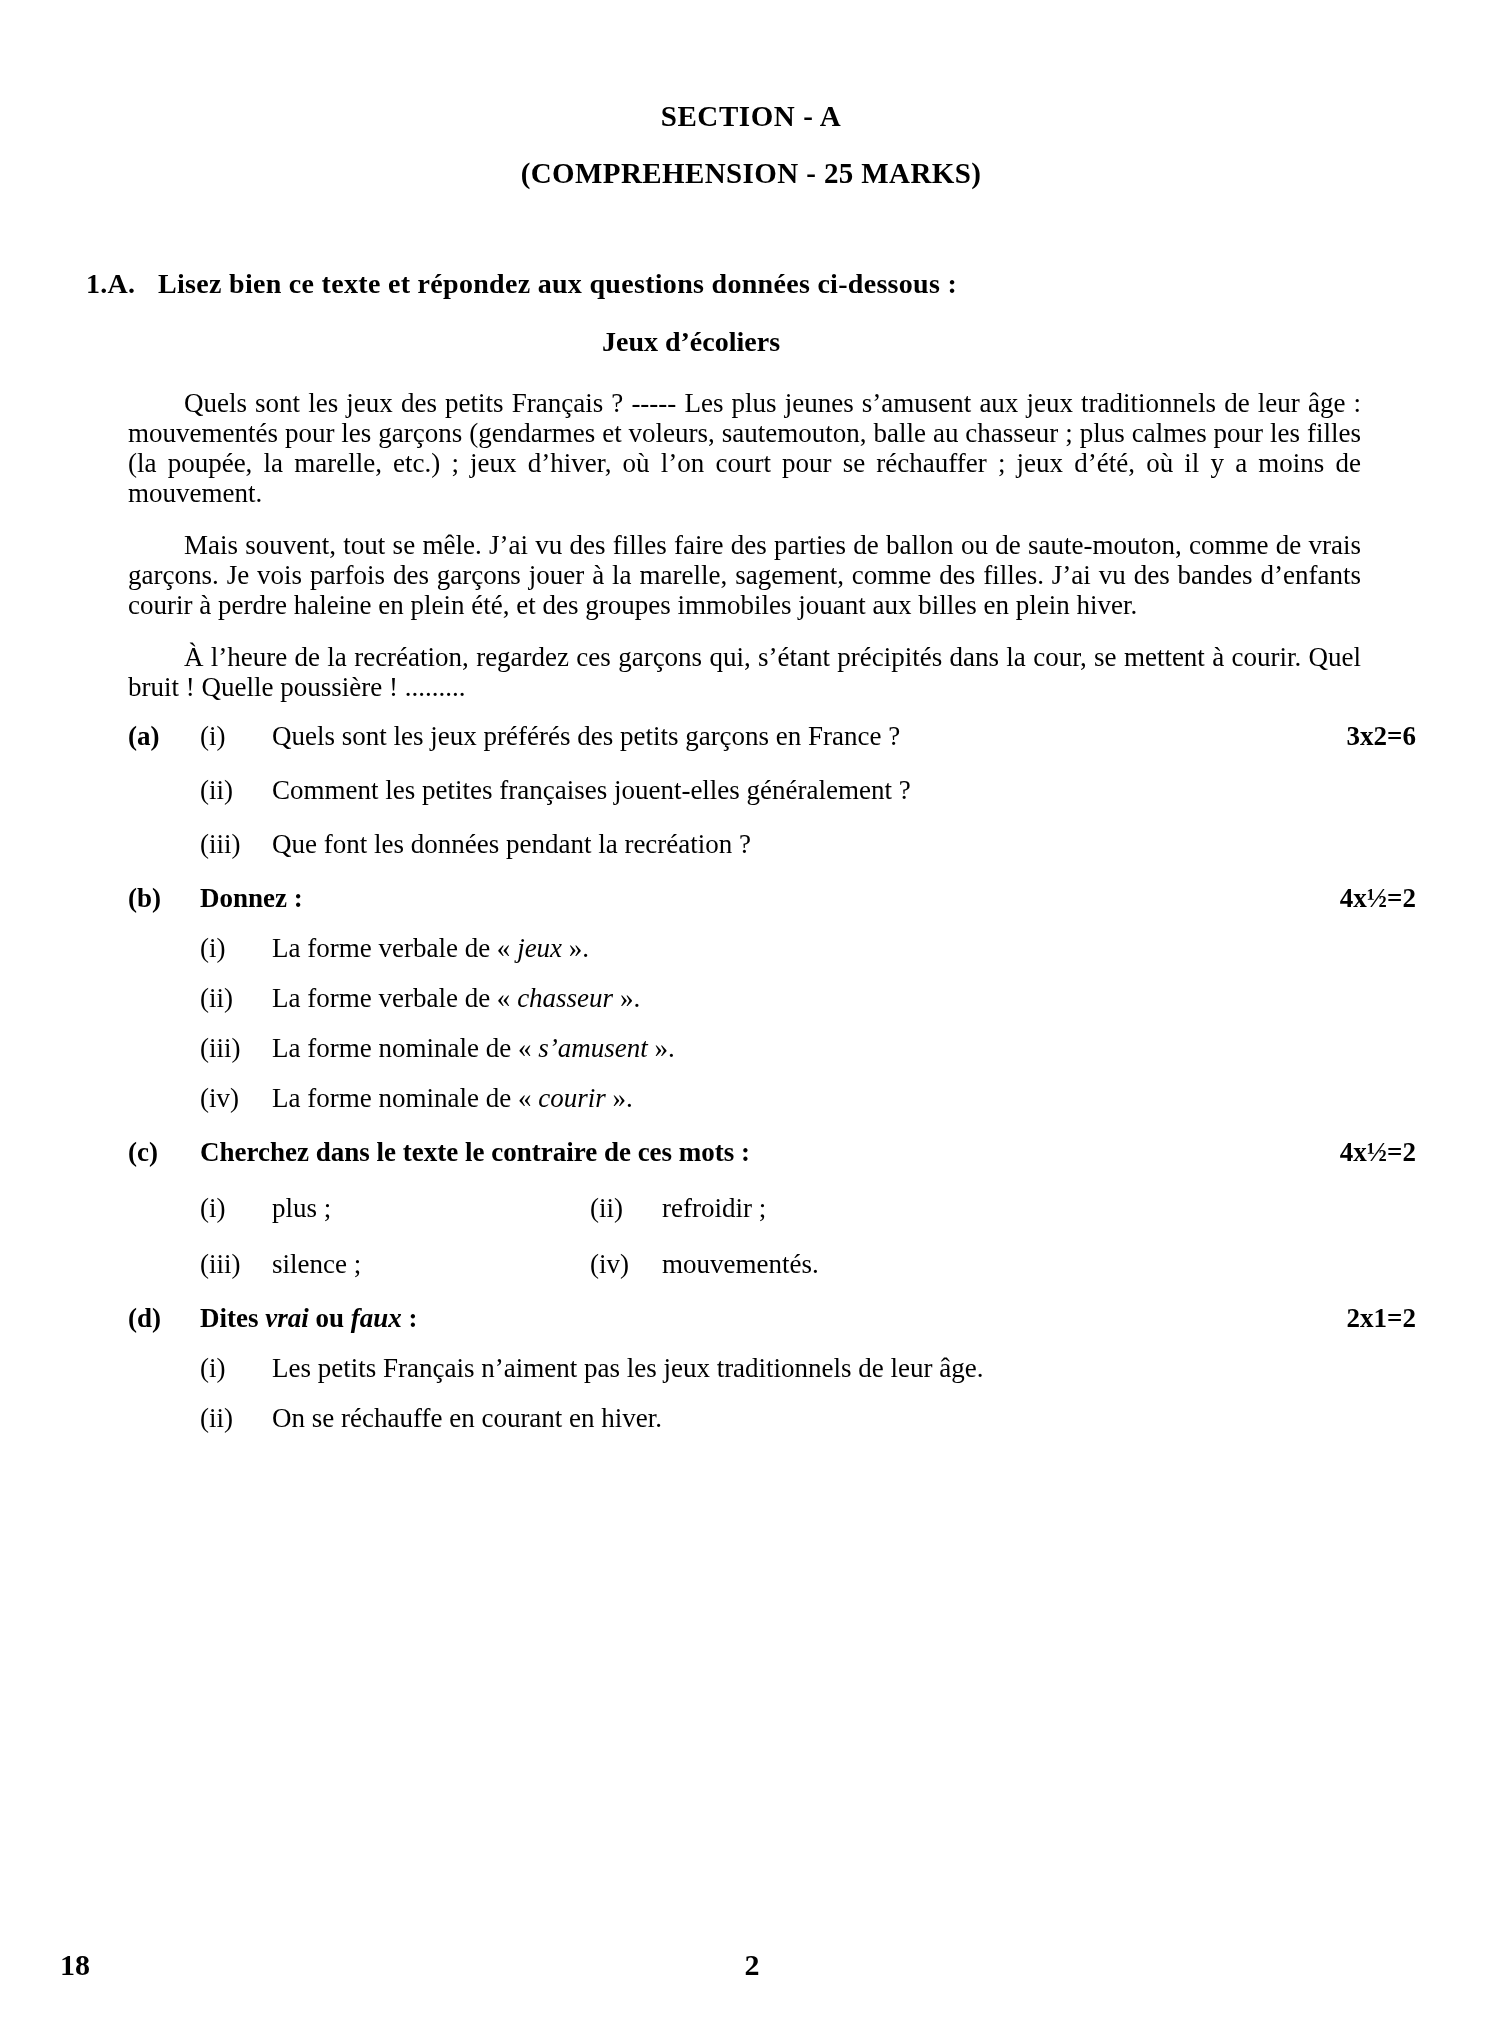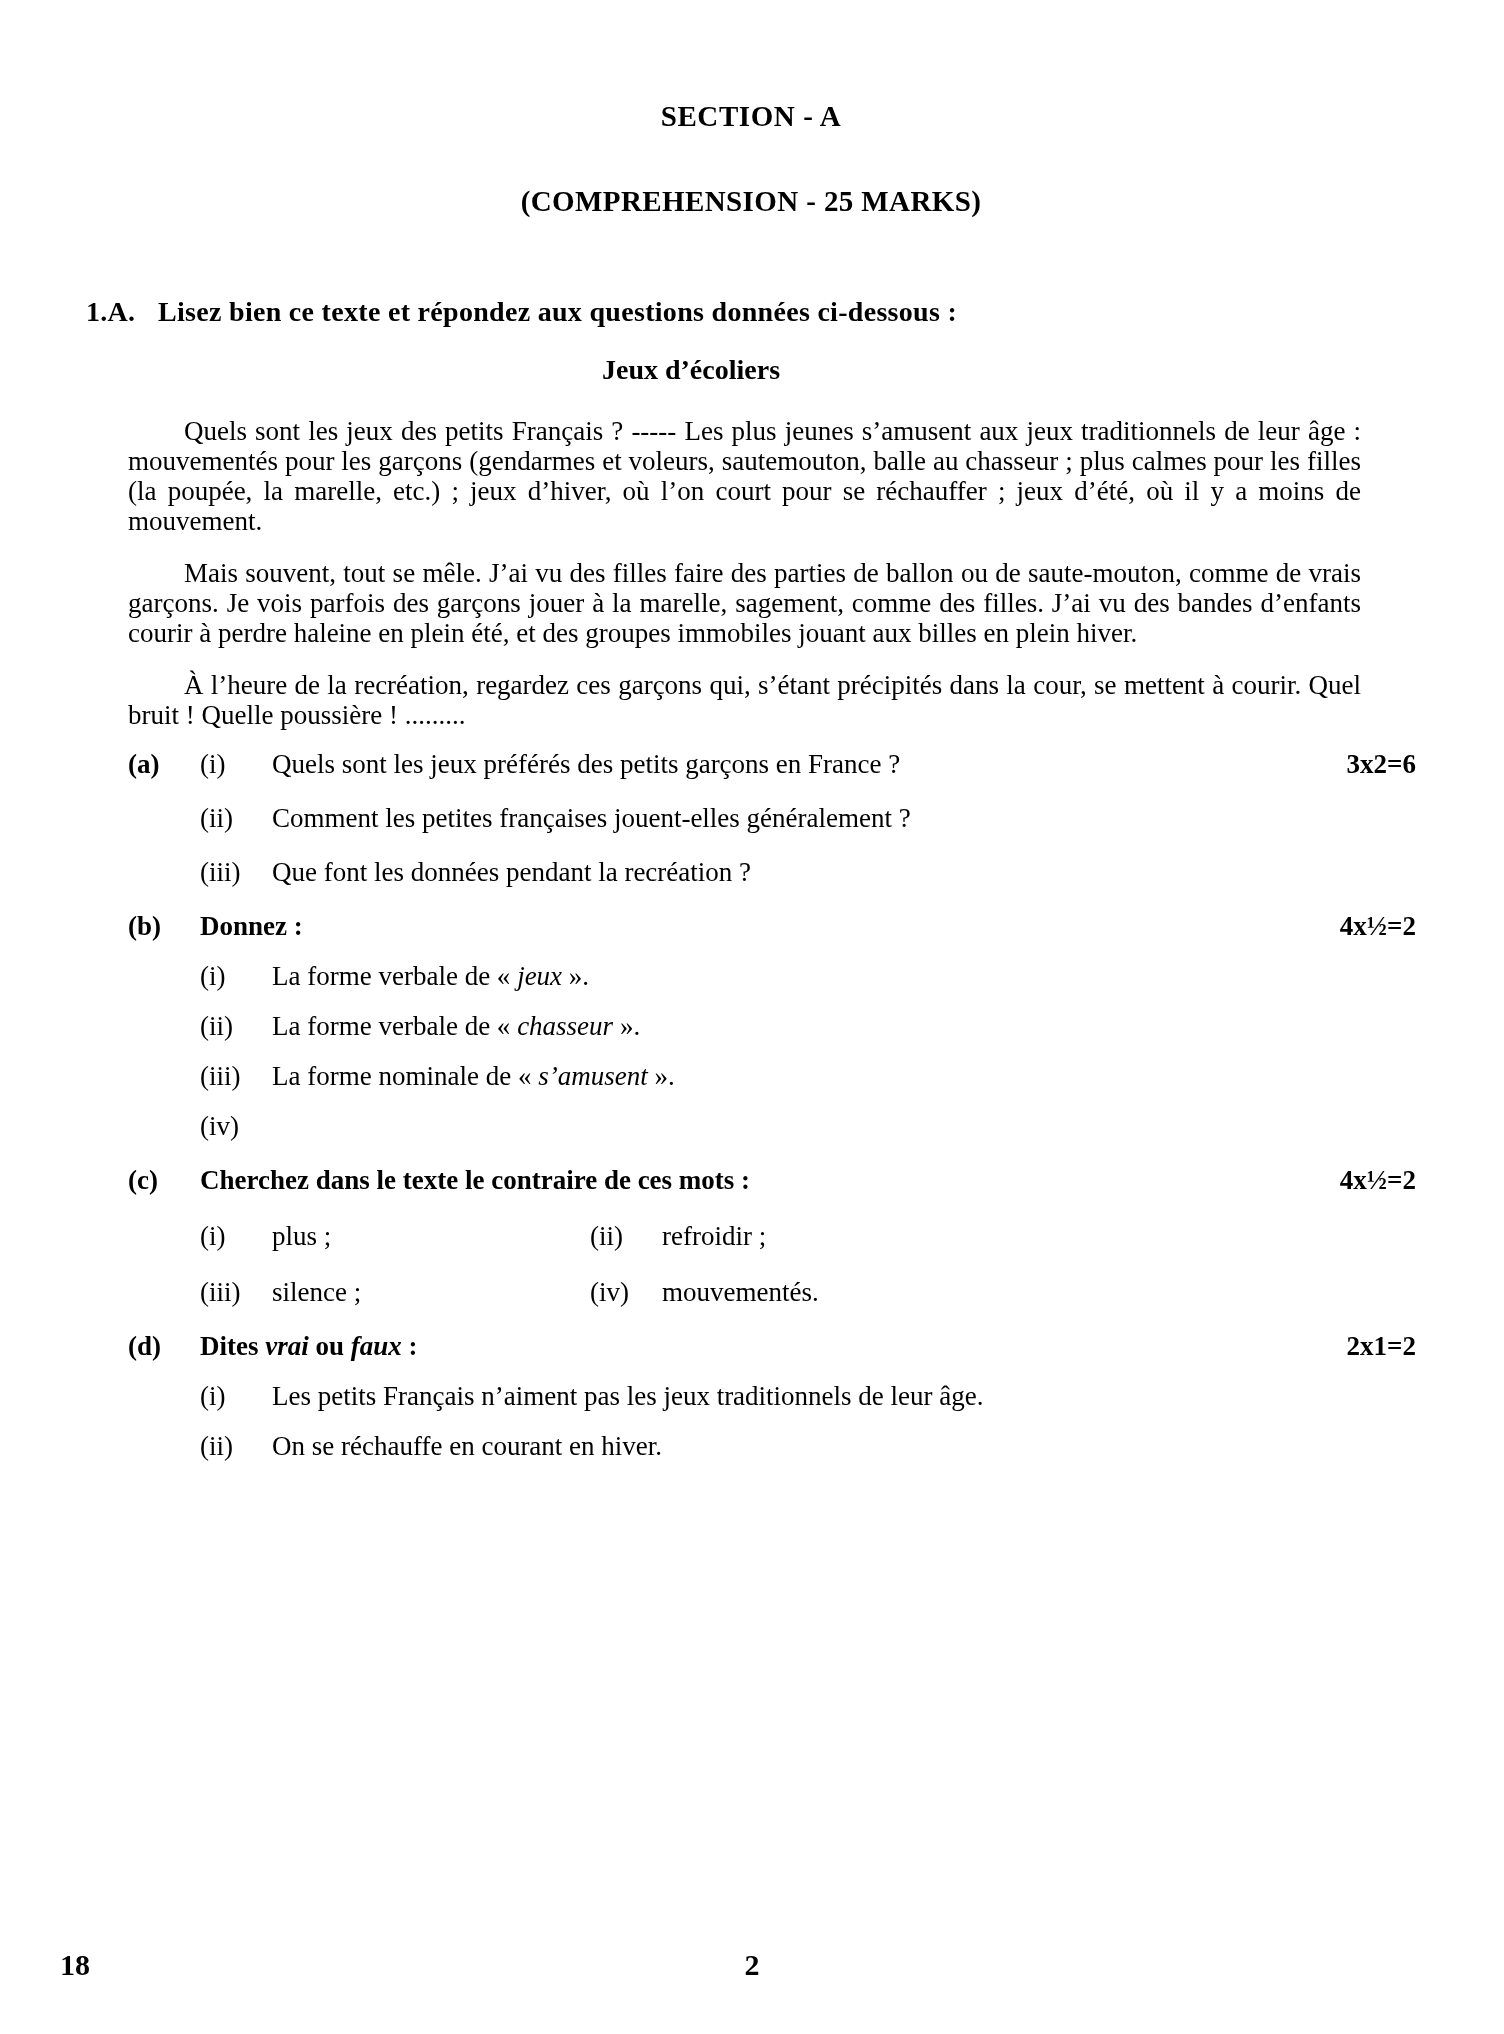--- a/index.html
+++ b/index.html
@@ -35,21 +35,21 @@
     font-weight: bold;
     font-size: 29px;
     letter-spacing: 0.6px;
     margin-top: 100px;
   }
   .section-sub {
     text-align: center;
     font-weight: bold;
     font-size: 29px;
     letter-spacing: 0.4px;
-    margin-top: 52px;
+    margin-top: 24px;
   }
 
   
   .q1-line {
     display: flex;
     align-items: center;
     font-weight: bold;
     font-size: 28px;
     margin-top: 78px;
     letter-spacing: 0.3px;
@@ -222,20 +222,21 @@
         <span class="qtext"><span>La forme verbale de « </span><i>chasseur</i><span> ».</span></span>
       </div>
       <div class="qrow tight">
         <span class="lbl blank"></span>
         <span class="rn">(iii)</span>
         <span class="qtext"><span>La forme nominale de « </span><i>s’amusent</i><span> ».</span></span>
       </div>
       <div class="qrow tight">
         <span class="lbl blank"></span>
         <span class="rn">(iv)</span>
+        <span class="qtext"><span>La forme nominale de « </span><i>courir</i><span> ».</span></span>
       </div>
     </div>
 
     <div class="qblock">
       <div class="qrow">
         <span class="lbl">(c)</span>
         <span class="qtext bold">Cherchez dans le texte le contraire de ces mots :</span>
         <span class="marks">4x½=2</span>
       </div>
       <div class="twocol">

